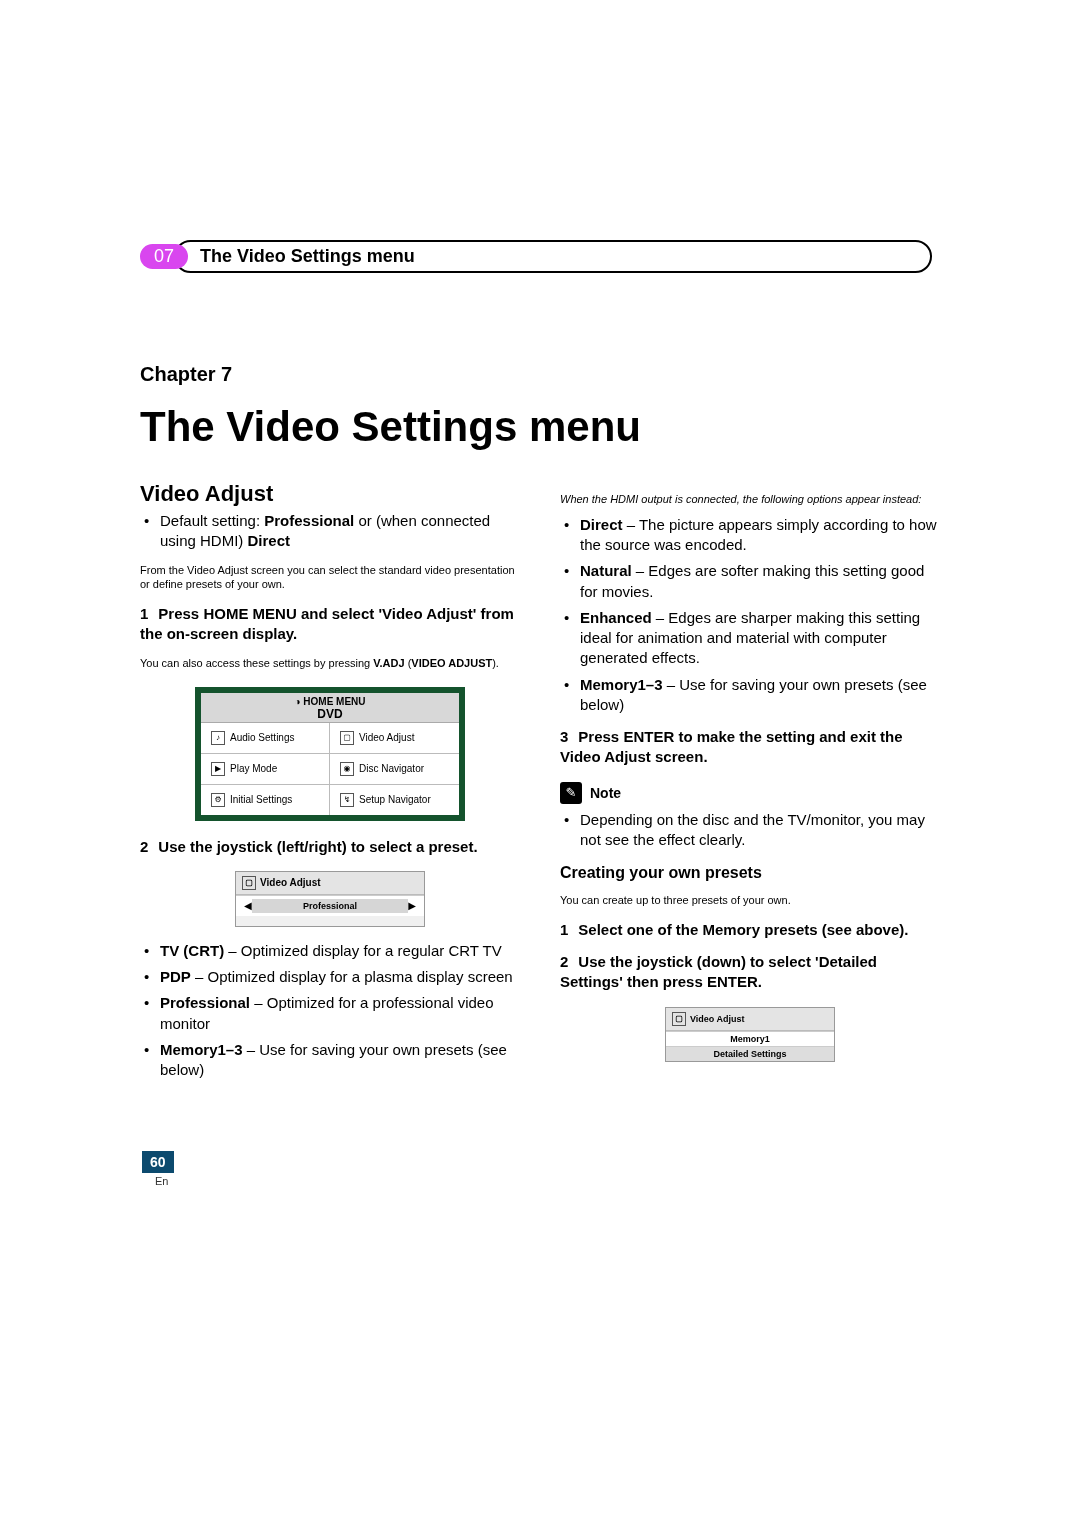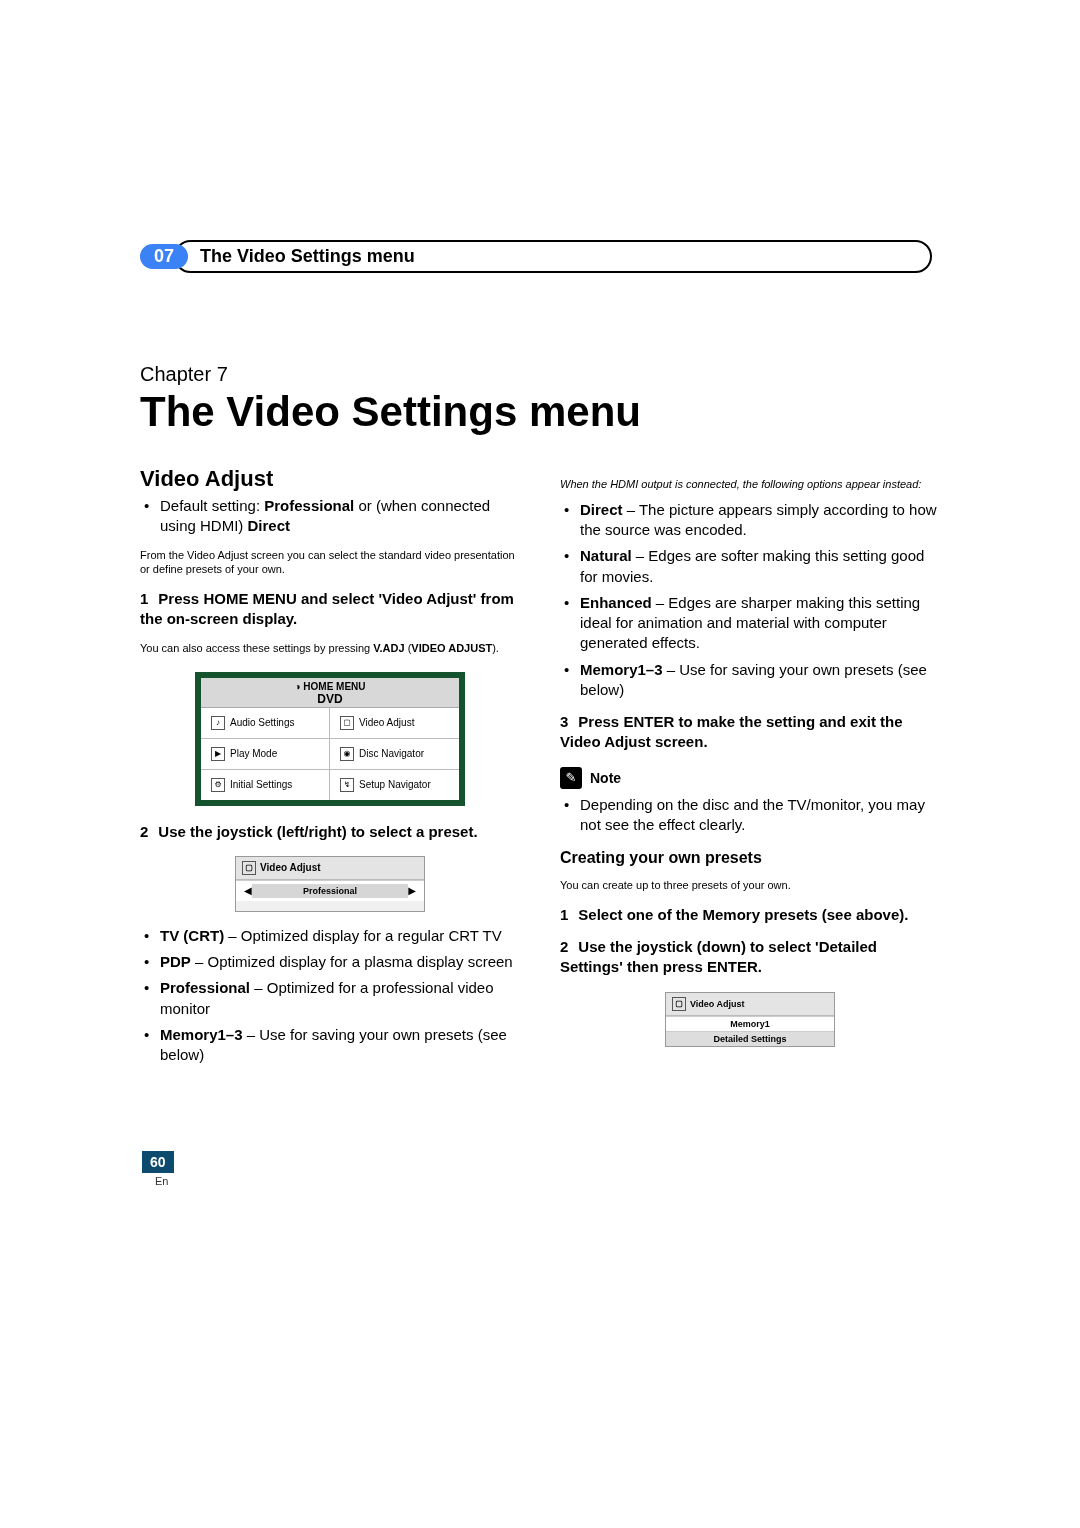--- a/index.html
+++ b/index.html
@@ -13,45 +13,45 @@
   }
   .page {
     padding: 240px 140px 0 140px;
   }
   .header-bar {
     display: flex;
     align-items: center;
     margin-bottom: 90px;
   }
   .chapter-badge {
-    background: #3b82f6;
+    background: #d946ef;
     color: #fff;
-    font-weight: bold;
+    font-weight: normal;
     font-size: 18px;
     padding: 2px 14px;
     border-radius: 18px;
     margin-right: -6px;
     z-index: 2;
     position: relative;
   }
   .header-pill {
     flex: 1;
     border: 2px solid #000;
     border-radius: 18px;
     padding: 4px 18px 4px 24px;
     font-weight: bold;
     font-size: 18px;
     background: #fff;
     position: relative;
     left: -8px;
   }
   .chapter-label {
-    font-weight: normal;
+    font-weight: bold;
     font-size: 20px;
-    margin-bottom: 2px;
+    margin-bottom: 17px;
   }
   .chapter-title {
     font-weight: bold;
     font-size: 42px;
     margin-bottom: 30px;
   }
   .columns {
     display: flex;
     gap: 40px;
   }

